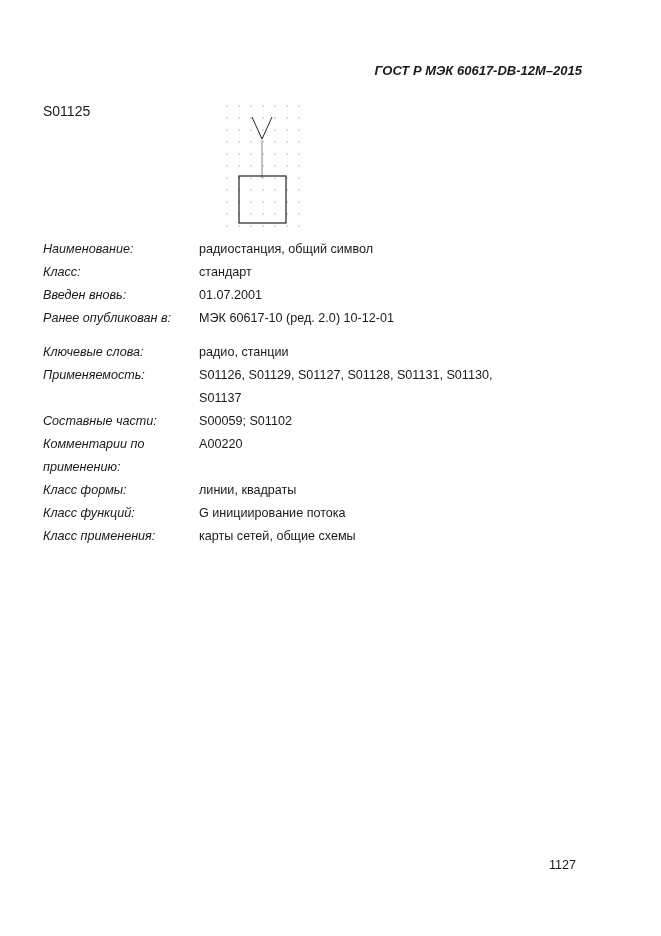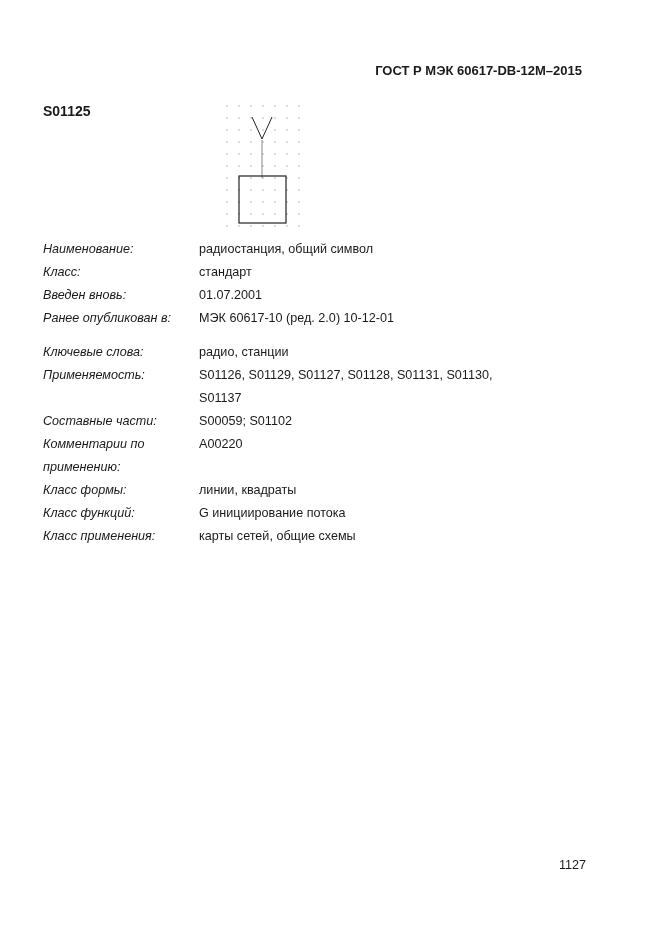--- a/index.html
+++ b/index.html
@@ -1,25 +1,25 @@
 <!DOCTYPE html>
 <html><head>
 <meta charset="utf-8">
 <style>
   html, body { margin:0; padding:0; background:#fff; }
   body { width:661px; height:936px; position:relative; overflow:hidden;
          font-family:"Liberation Sans", sans-serif; color:#1a1a1a; }
-  .hdr { position:absolute; top:63px; right:79px; font-weight:bold; font-size:13px; }
-  .code { position:absolute; top:103px; left:43px; font-weight:bold; font-size:14px; }
+  .hdr { position:absolute; top:63px; right:79px; font-weight:bold; font-size:13px;font-style:italic; }
+  .code { position:absolute; top:103px; left:43px; font-weight:normal; font-size:14px; }
   .sym { position:absolute; left:220px; top:100px; width:90px; height:135px; }
   .rows { position:absolute; left:43px; top:242px; font-size:12.6px; }
   .row { position:absolute; left:0; white-space:nowrap; }
   .lbl { position:absolute; left:0; width:150px;font-style:italic; }
   .val { position:absolute; left:156px; }
-  .pg { position:absolute; top:858px; right:75px; font-size:12.6px; }
+  .pg { position:absolute; top:858px; right:85px; font-size:12.6px; }
 </style>
 </head>
 <body>
 
 <div class="hdr">ГОСТ Р МЭК 60617-DB-12M–2015</div>
 <div class="code">S01125</div>
 
 <svg class="sym" viewBox="0 0 90 135">
   <g fill="#999">
 

